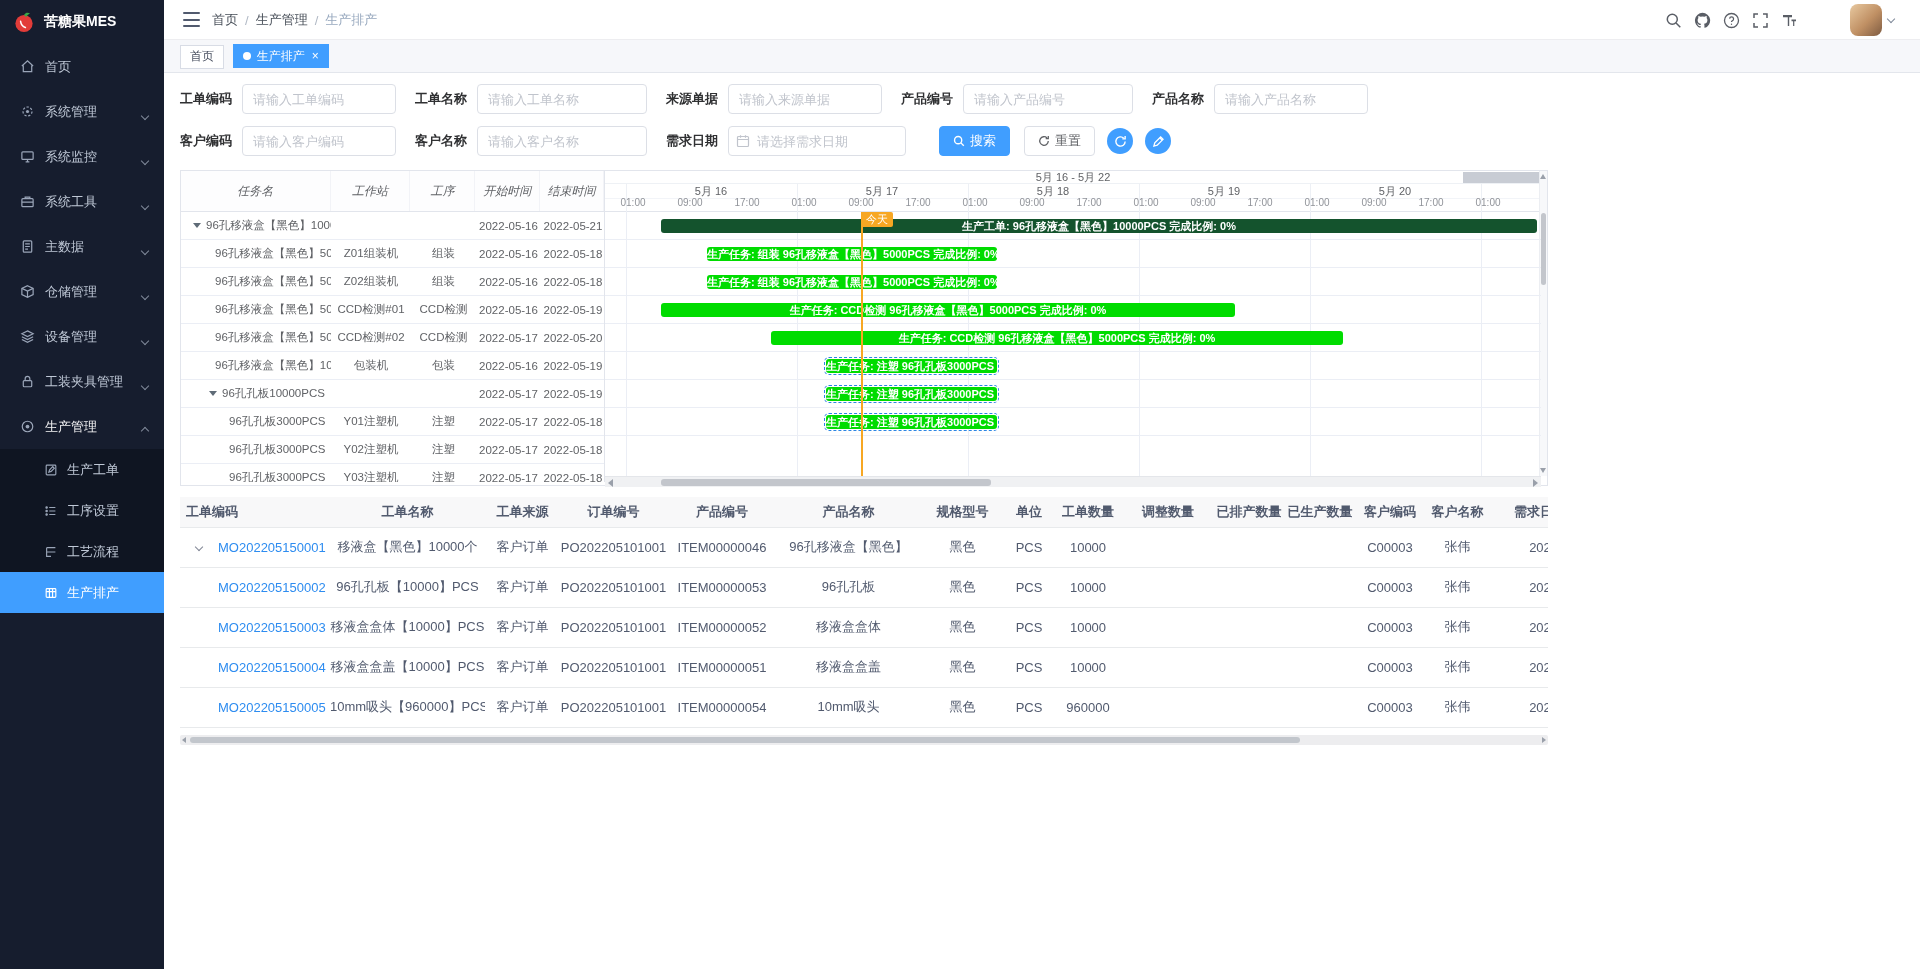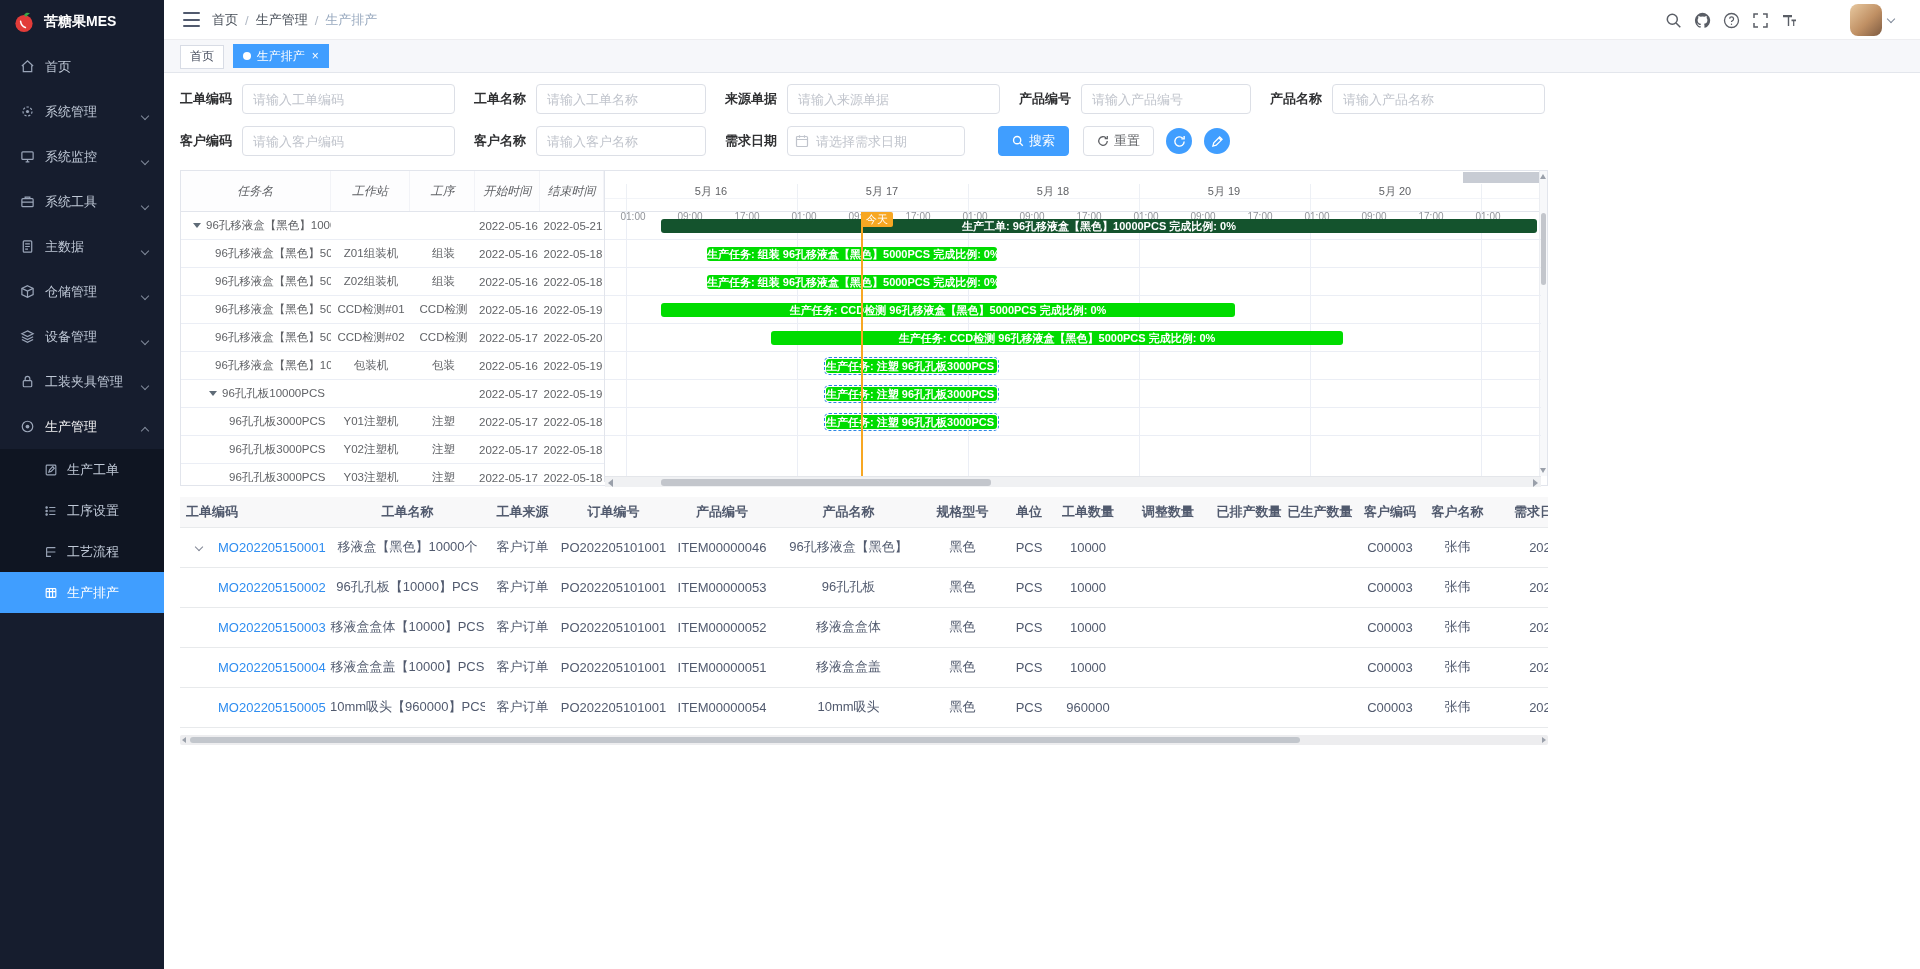--- a/index.html
+++ b/index.html
@@ -49,21 +49,21 @@
 
   
   .content{position:absolute;left:164px;top:73px;width:1756px;height:896px;background:#fff;}
 
   
   .f-row{position:absolute;left:16px;display:flex;align-items:center;}
   .f-row1{top:11px;}
   .f-row2{top:53px;}
   .f-item{display:flex;align-items:center;margin-right:19px;}
   .f-label{font-weight:bold;font-size:13px;color:#303133;margin-right:10px;white-space:nowrap;}
-  .f-input{height:30px;border:1px solid #dcdfe6;border-radius:4px;padding:0 10px;font-size:13px;color:#606266;width:213px;outline:none;background:#fff;
+  .f-input{height:30px;border:1px solid #dcdfe6;border-radius:4px;padding:0 10px;font-size:13px;color:#606266;width:154px;outline:none;background:#fff;
            font-family:"Liberation Sans","DejaVu Sans",sans-serif;}
   .f-input::placeholder{color:#c0c4cc;}
   .f-input.w170{width:170px;}
   .date-wrap{position:relative;}
   .date-wrap .f-input{padding-left:28px;width:178px;}
   .date-ico{position:absolute;left:8px;top:8px;width:14px;height:14px;color:#c0c4cc;}
   .btn{height:30px;border-radius:4px;font-size:13px;display:inline-flex;align-items:center;padding:0 13px;cursor:pointer;border:1px solid transparent;margin-left:14px;white-space:nowrap;}
   .btn .b-ico{width:12px;height:12px;margin-right:5px;}
   .btn-primary{background:#409eff;color:#fff;border-color:#409eff;}
   .btn-plain{background:#fff;color:#606266;border-color:#dcdfe6;}
@@ -80,21 +80,21 @@
   .gc{white-space:nowrap;overflow:hidden;text-align:center;flex:none;}
   .gc-task{width:150px;display:flex;align-items:center;text-align:left;}
   .gc-ws{width:80px;} .gc-proc{width:65px;} .gc-st{width:65px;} .gc-en{width:64px;}
   .tri{width:0;height:0;border-left:4.5px solid transparent;border-right:4.5px solid transparent;border-top:5.5px solid #5f6b77;margin-right:5px;flex:none;cursor:pointer;}
   .g-right{position:absolute;left:424px;top:0;width:936px;height:316px;overflow:hidden;}
   .g-rhead{position:relative;height:41px;border-bottom:1px solid #e2e5ec;background:#fff;}
   .g-range{position:absolute;top:0;left:0;right:0;height:13px;line-height:13px;text-align:center;font-size:11px;color:#606266;border-bottom:1px solid #eef1f5;}
   .g-graycap{position:absolute;top:1px;left:858px;width:76px;height:11px;background:#c8ccd4;}
   .g-dayline{position:absolute;top:27px;left:0;right:0;border-top:1px solid #f2f4f8;}
   .g-day{position:absolute;top:14px;font-size:11px;line-height:13px;color:#606266;transform:translateX(-50%);white-space:nowrap;}
-  .g-hour{position:absolute;top:40px;font-size:10px;line-height:12px;color:#909399;transform:translateX(-50%);white-space:nowrap;}
+  .g-hour{position:absolute;top:26px;font-size:10px;line-height:12px;color:#909399;transform:translateX(-50%);white-space:nowrap;}
   .g-hline{position:absolute;top:13px;height:28px;width:1px;background:#edf0f5;}
   .g-rbody{position:relative;height:264px;overflow:hidden;}
   .g-vline{position:absolute;top:0;bottom:0;width:1px;background:#ebeef5;z-index:0;}
   .g-today-line{position:absolute;left:256px;top:0;bottom:0;width:2px;background:#f7a723;z-index:5;}
   .g-today-badge{position:absolute;left:256px;top:0;background:#f7a723;color:#fff;font-size:11px;line-height:15px;padding:0 5px;border-radius:2px;z-index:6;white-space:nowrap;}
   .g-rrow{position:relative;height:28px;border-bottom:1px solid #ebeef5;z-index:1;}
   .bar{position:absolute;top:7px;height:14px;border-radius:3px;background:#00dc00;color:#fff;font-size:11px;font-weight:bold;line-height:14px;text-align:center;white-space:nowrap;overflow:hidden;z-index:2;cursor:pointer;}
   .bar-parent{background:#14532d;}
   .bar-sel{outline:1px dashed #2b85e4;outline-offset:1px;}
   .g-hscroll{position:absolute;left:0;right:0;bottom:0;height:11px;background:#f0f1f3;border-top:1px solid #e4e6ea;}
@@ -506,20 +506,21 @@
           <span class="gc gc-ws">Y03注塑机</span>
           <span class="gc gc-proc">注塑</span>
           <span class="gc gc-st">2022-05-17</span>
           <span class="gc gc-en">2022-05-18</span>
         </div>
       </div>
     </div>
 
     <div class="g-right">
       <div class="g-rhead">
+        <div class="g-range">5月 16 - 5月 22</div>
         <div class="g-graycap"></div>
         <div class="g-dayline"></div>
         <span class="g-hline" style="left:21px"></span>
           <span class="g-hline" style="left:192px"></span>
           <span class="g-hline" style="left:363px"></span>
           <span class="g-hline" style="left:534px"></span>
           <span class="g-hline" style="left:705px"></span>
           <span class="g-hline" style="left:876px"></span>
         <span class="g-day" style="left:106px">5月 16</span>
         <span class="g-day" style="left:277px">5月 17</span>

